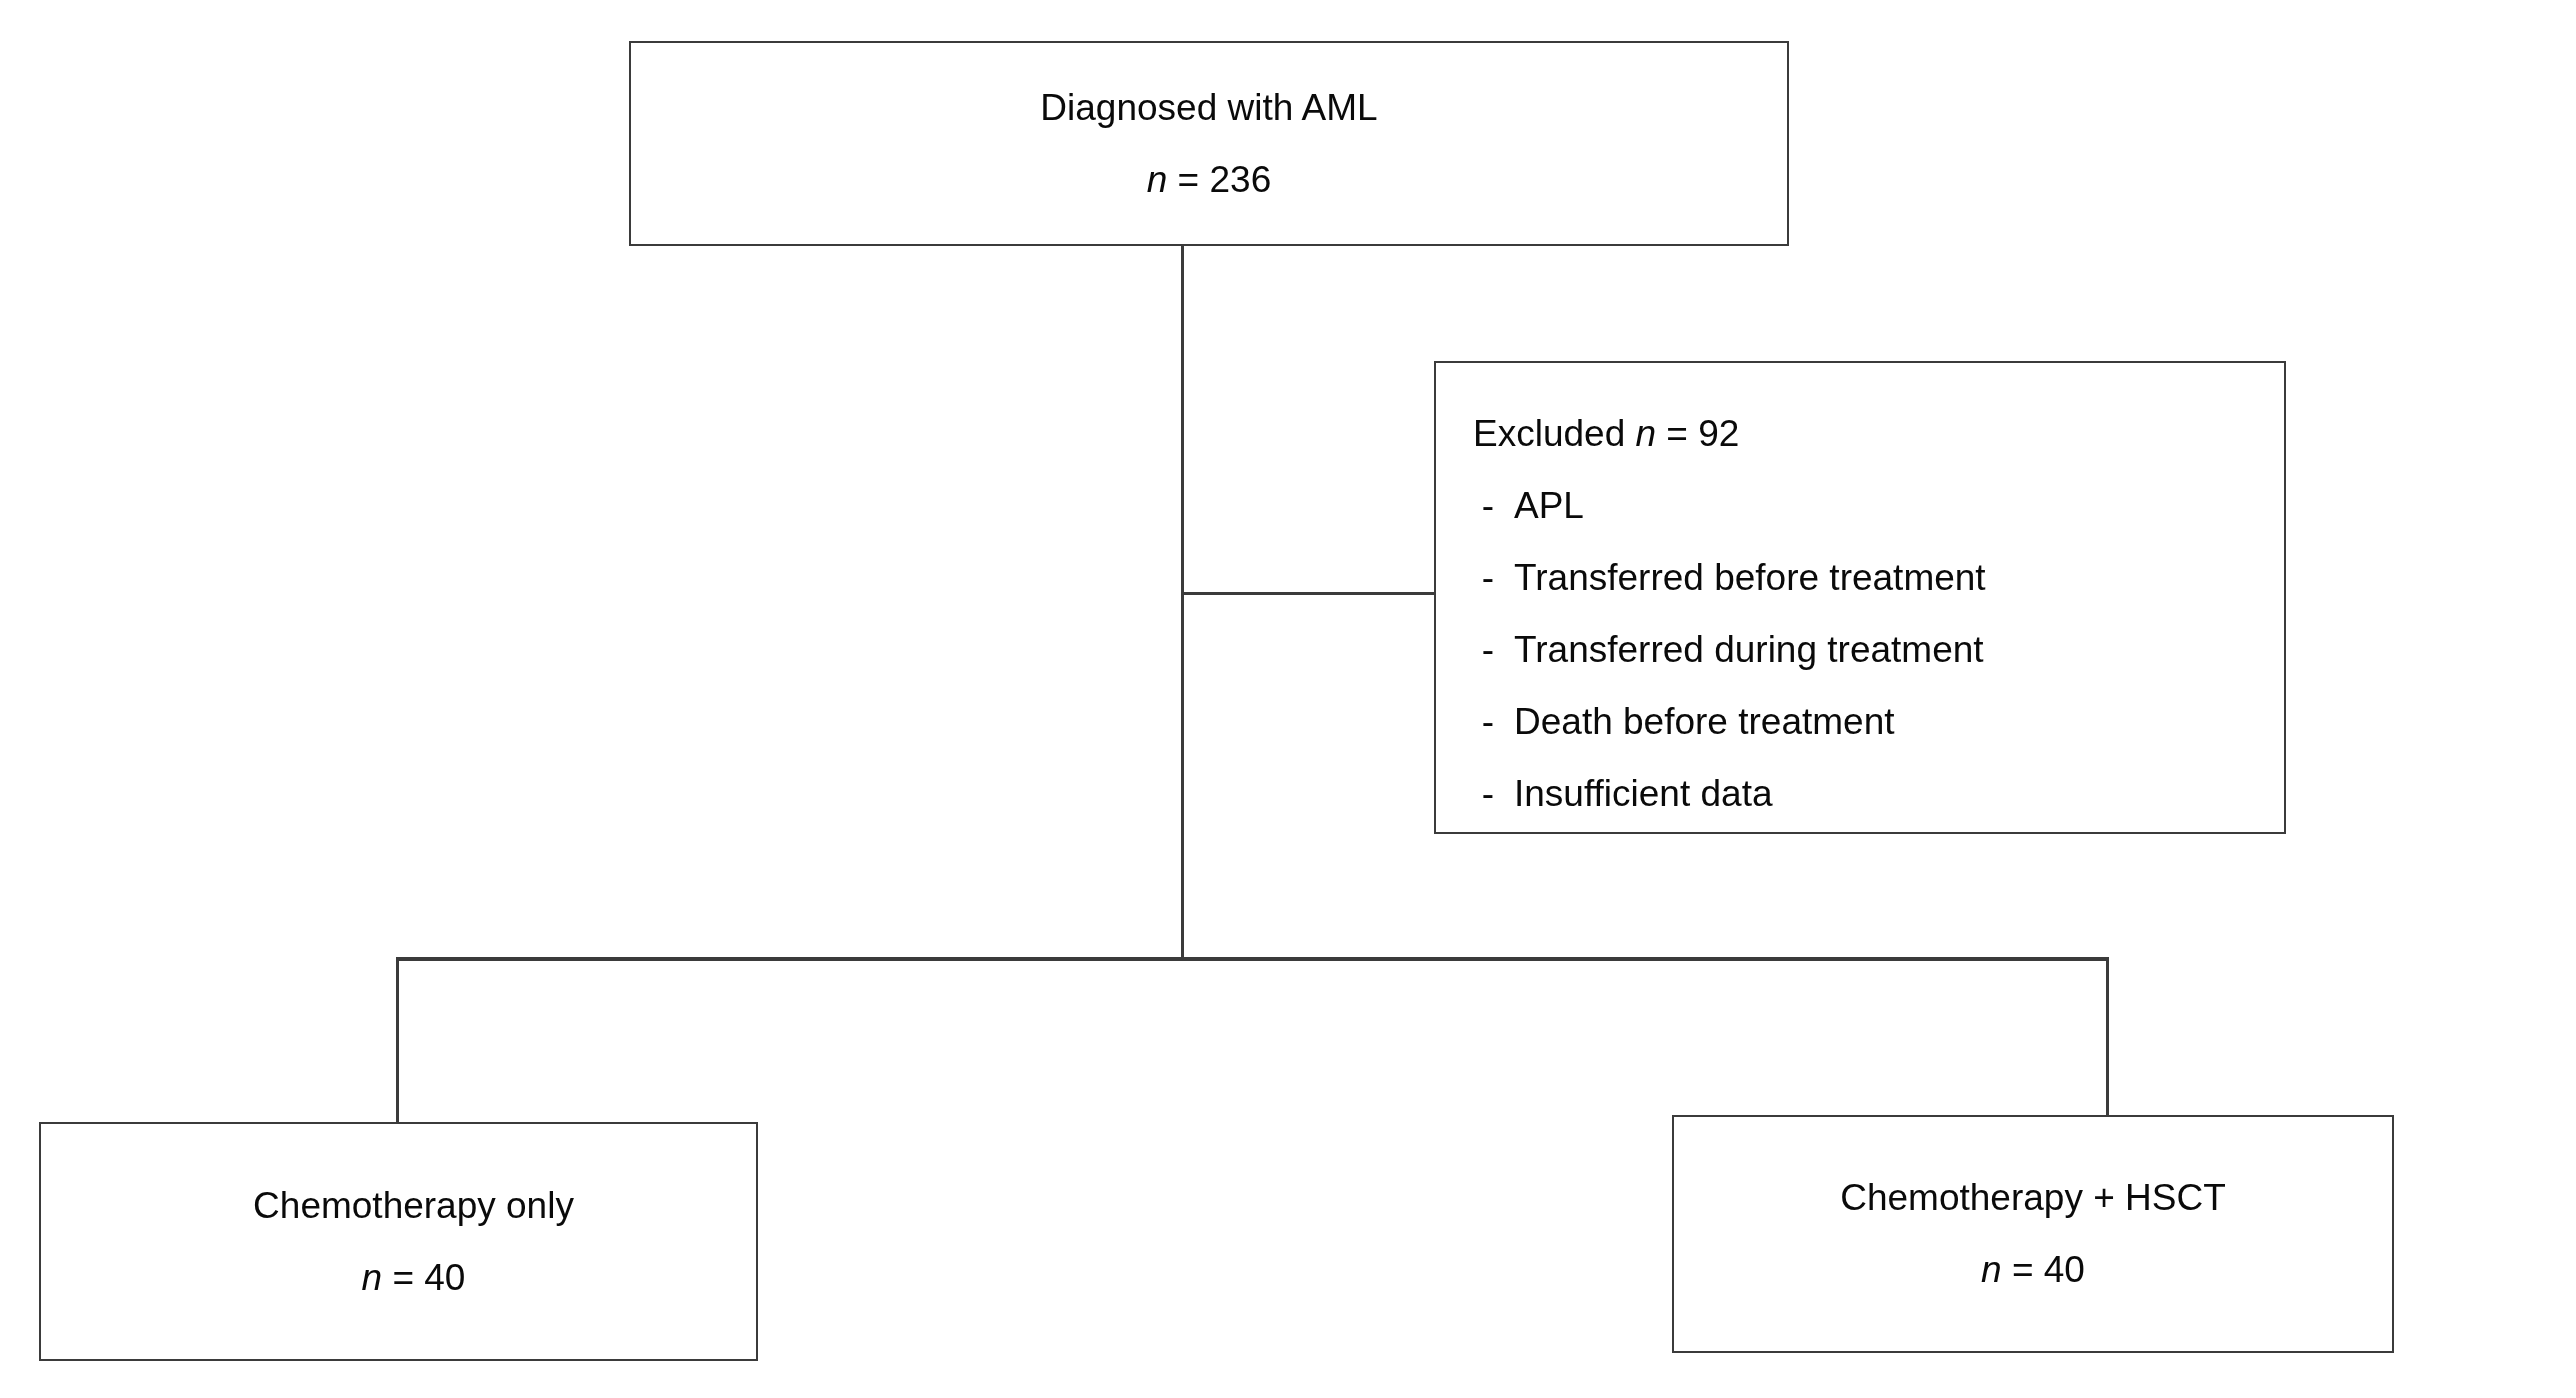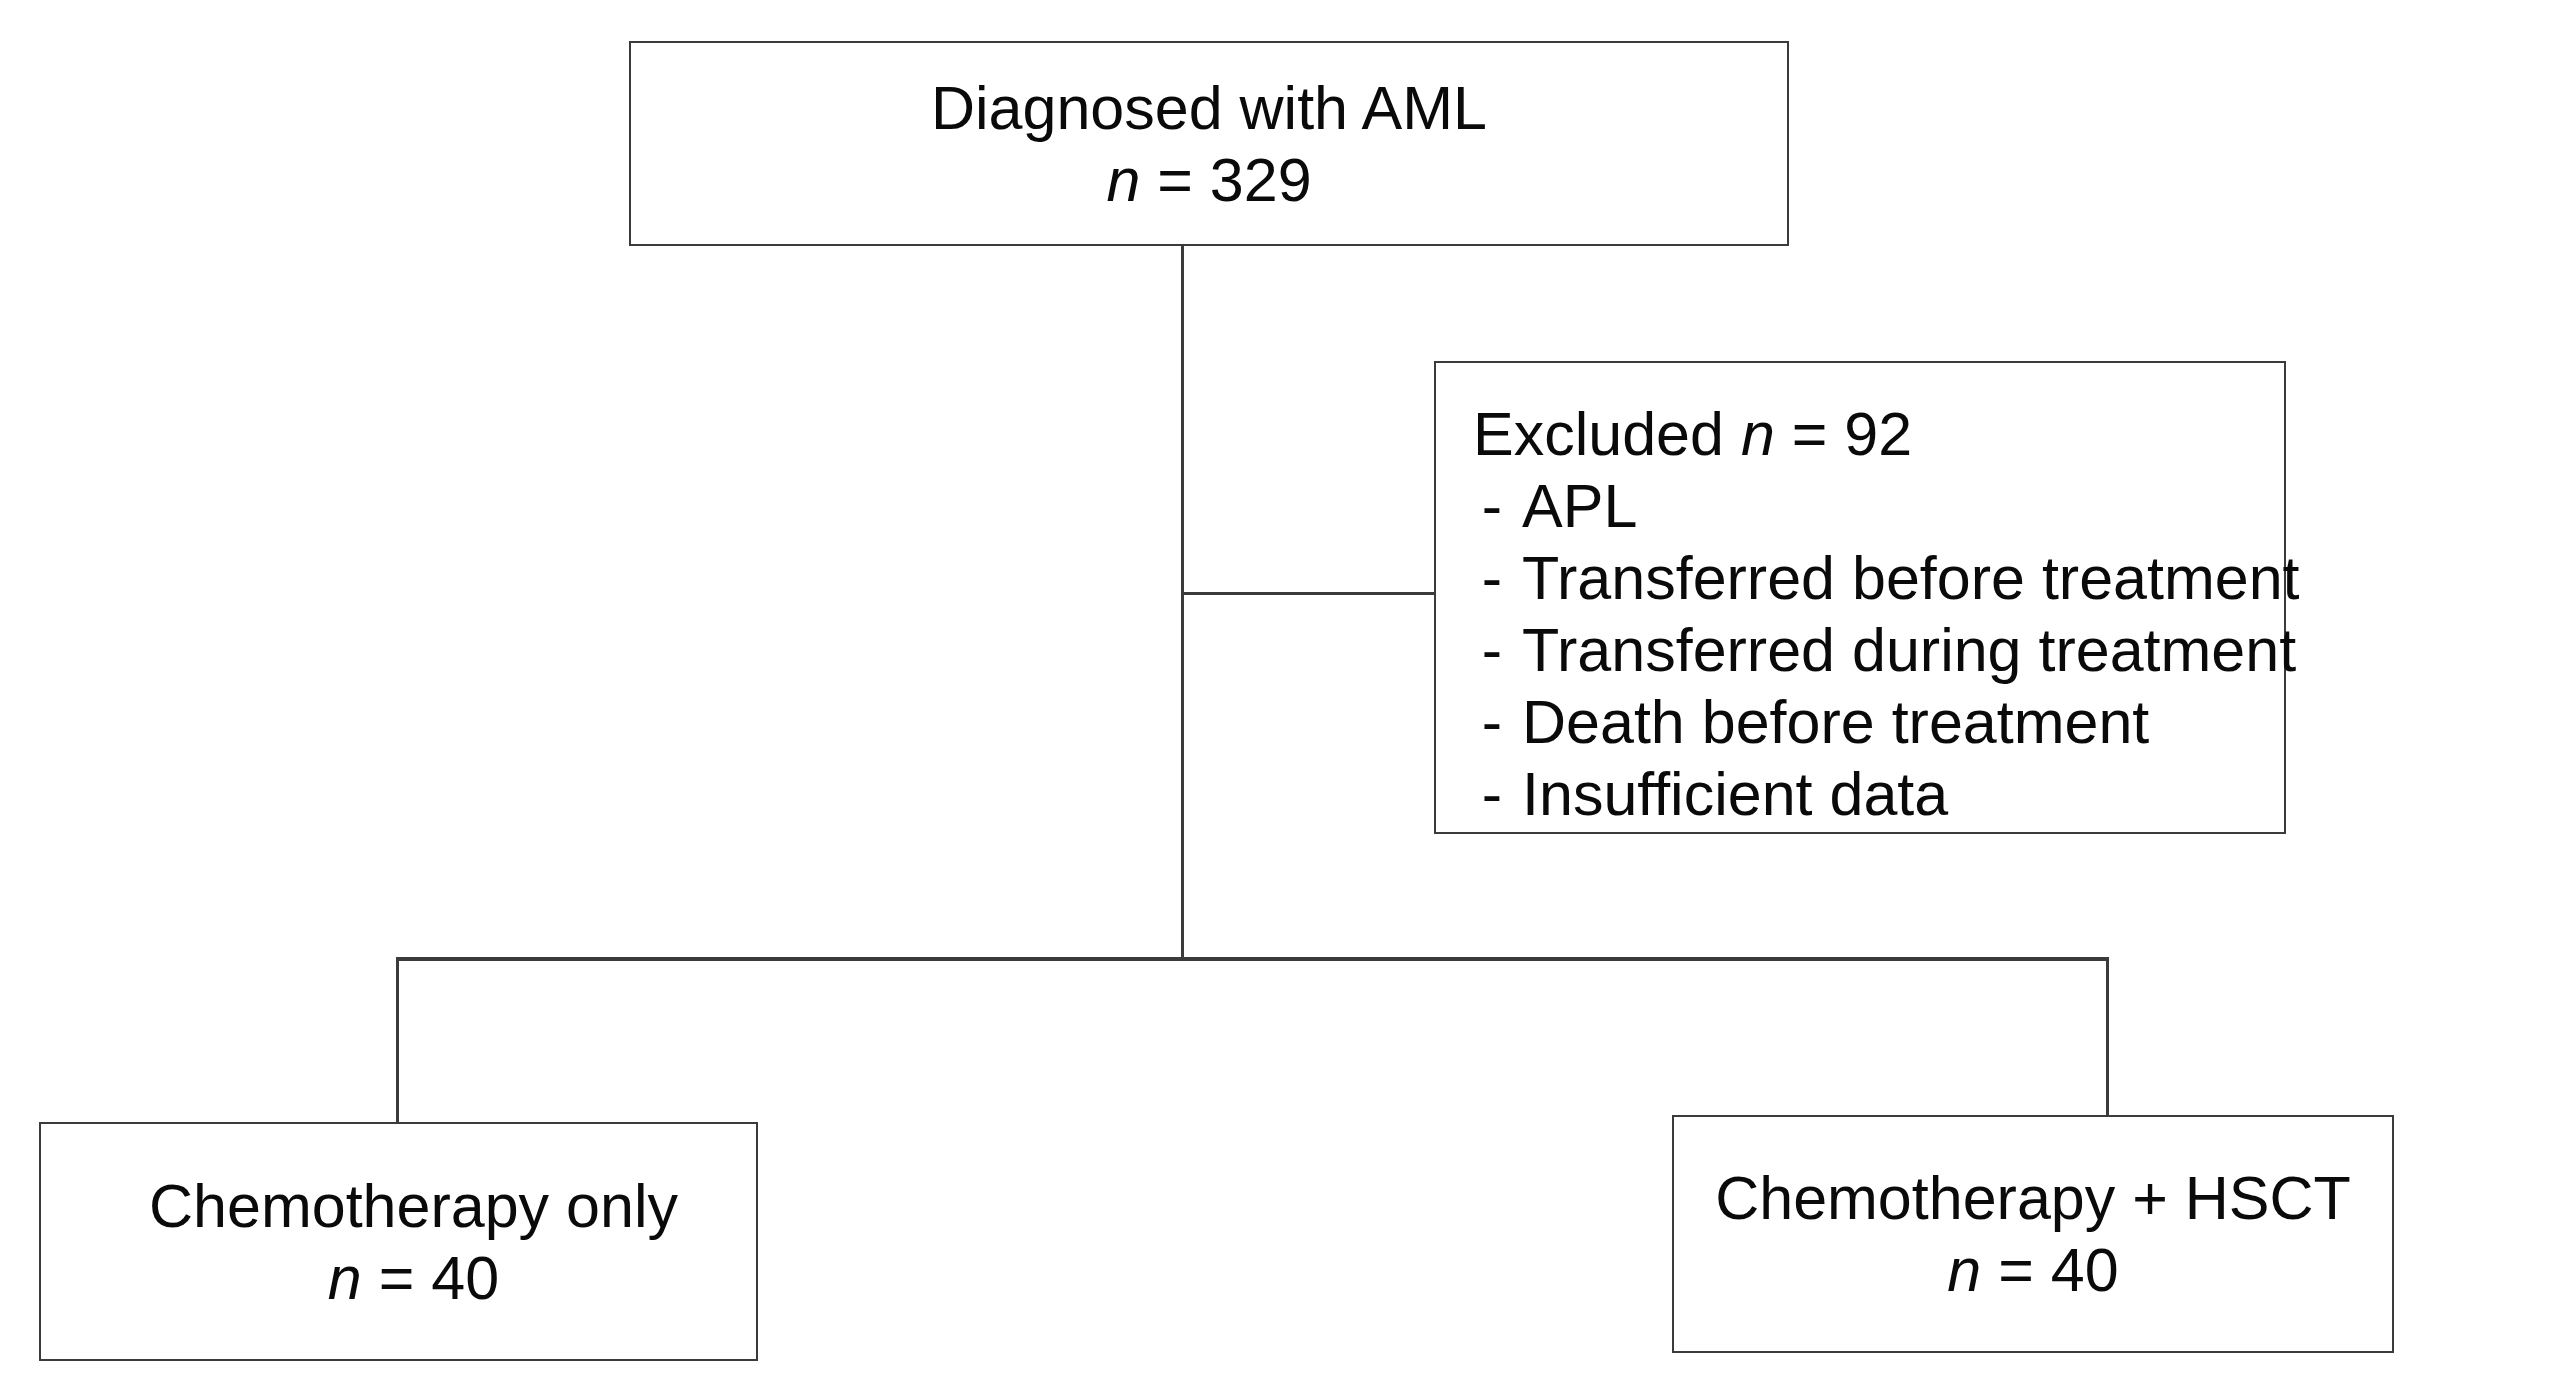--- a/index.html
+++ b/index.html
@@ -6,21 +6,21 @@
     margin: 0;
     padding: 0;
     background: #ffffff;
   }
   .canvas {
     position: relative;
     width: 2576px;
     height: 1399px;
     background: #ffffff;
     font-family: "Liberation Sans", sans-serif;
-    font-size: 61px;
+    font-size: 37px;
     line-height: 72px;
     color: #0a0a0a;
     overflow: hidden;
   }
   .box {
     position: absolute;
     box-sizing: border-box;
     border: 2.6px solid #3b3b3b;
     background: #ffffff;
   }
@@ -58,21 +58,21 @@
 <div class="canvas">
 
   <div class="connector conn-main"></div>
   <div class="connector conn-branch"></div>
   <div class="connector conn-split"></div>
   <div class="connector conn-drop-left"></div>
   <div class="connector conn-drop-right"></div>
 
   <div class="box centered node-top">
     <div class="txt-line">Diagnosed with AML</div>
-    <div class="txt-line"><span class="it">n</span><span> = 329</span></div>
+    <div class="txt-line"><span class="it">n</span><span> = 236</span></div>
   </div>
 
   <div class="box node-excluded">
     <div class="txt-line"><span>Excluded </span><span class="it">n</span><span> = 92</span></div>
     <div class="excl-item"><span class="dash">-</span><span class="item-label">APL</span></div>
     <div class="excl-item"><span class="dash">-</span><span class="item-label">Transferred before treatment</span></div>
     <div class="excl-item"><span class="dash">-</span><span class="item-label">Transferred during treatment</span></div>
     <div class="excl-item"><span class="dash">-</span><span class="item-label">Death before treatment</span></div>
     <div class="excl-item"><span class="dash">-</span><span class="item-label">Insufficient data</span></div>
   </div>

